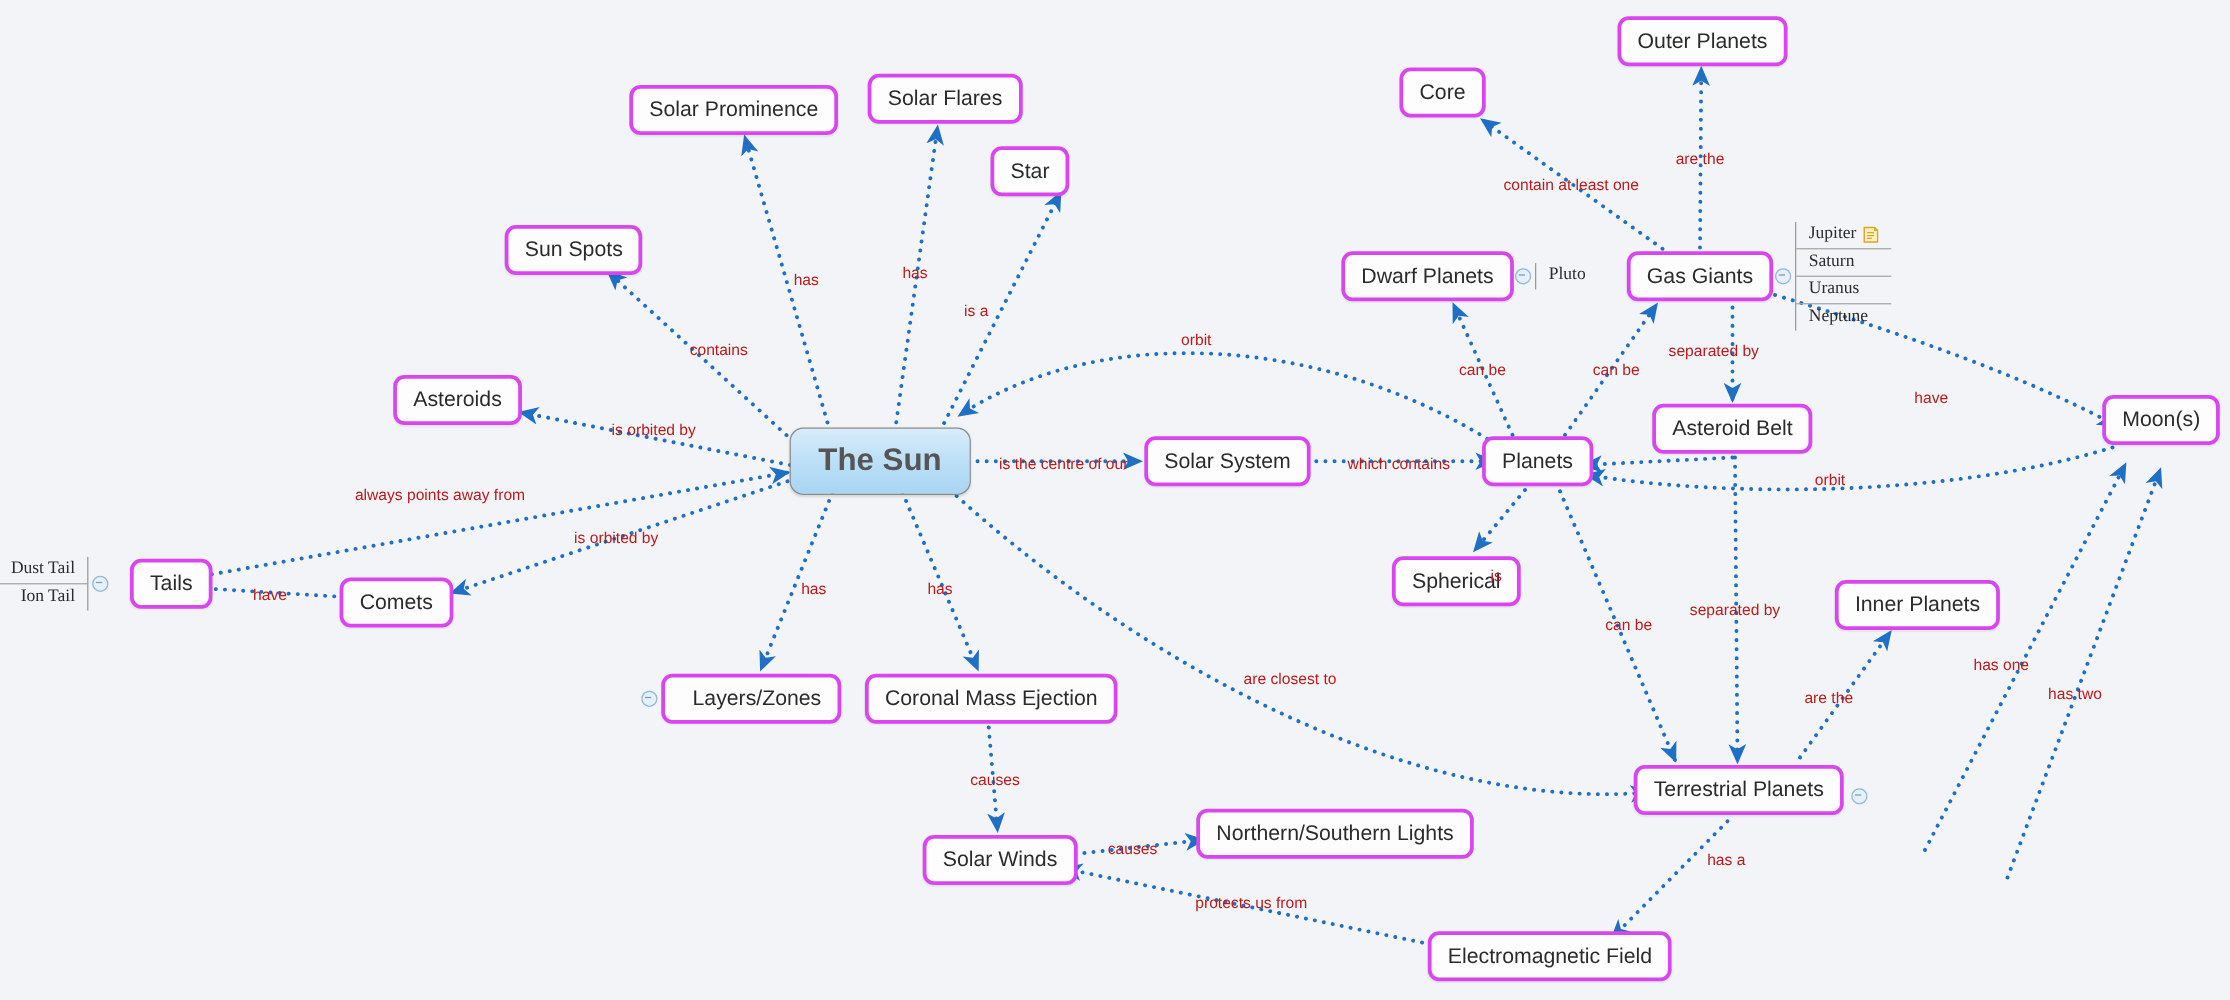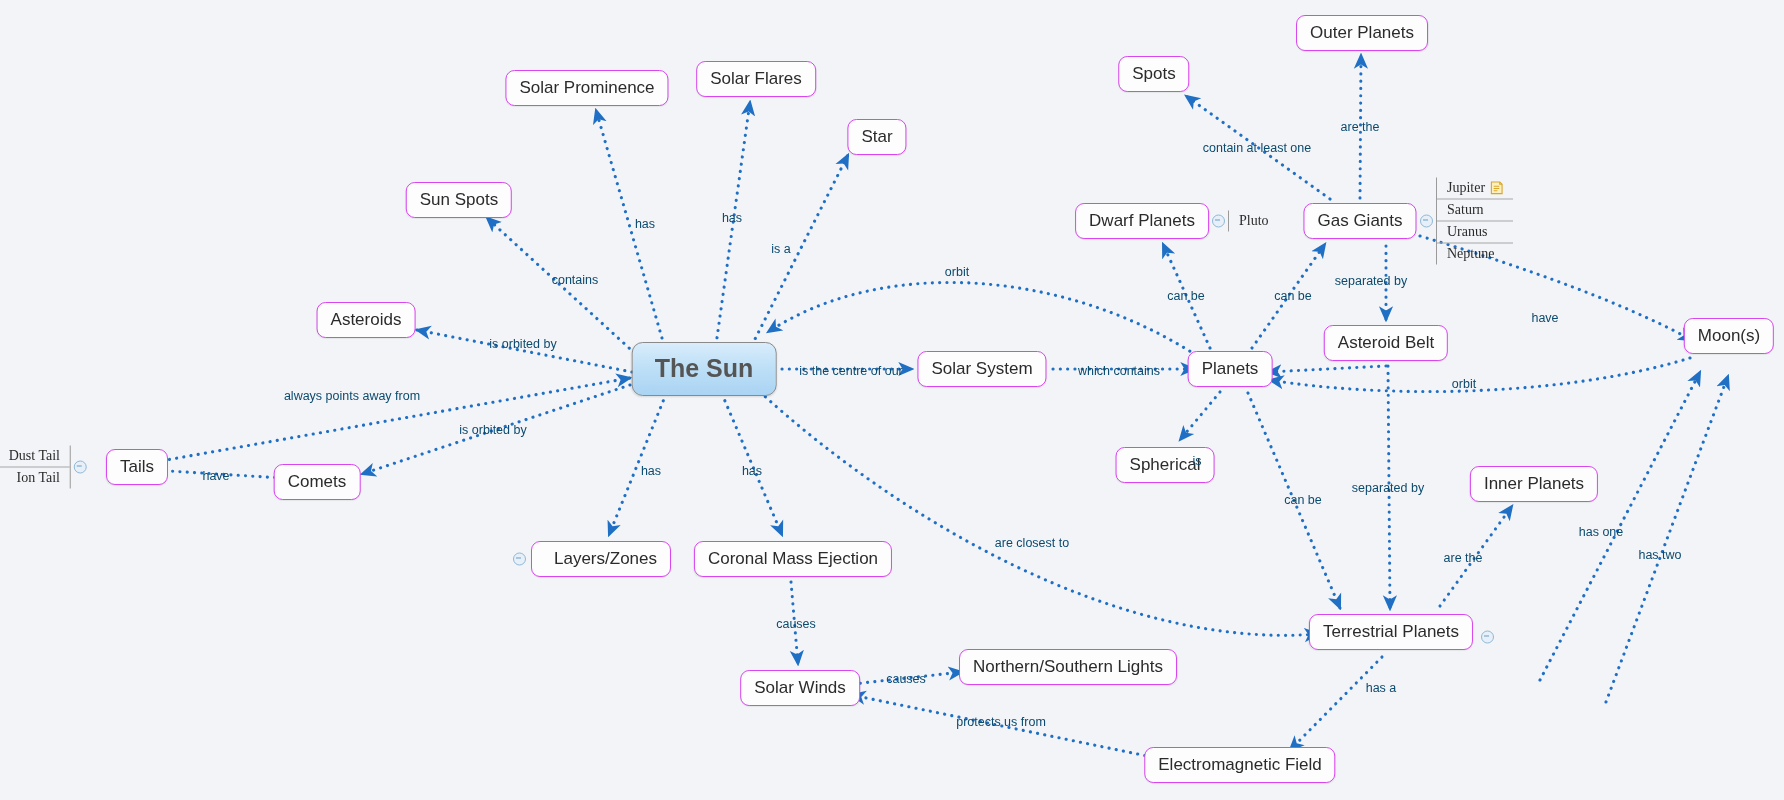--- a/index.html
+++ b/index.html
@@ -11,21 +11,21 @@
     position:relative;
   }
   #canvas{position:absolute;left:0;top:0;width:1784px;height:800px;}
   #edges{position:absolute;left:0;top:0;width:1784px;height:800px;pointer-events:none;}
 
   
   .node{
     position:absolute;
     box-sizing:border-box;
     background:#fdfdfd;
-    border:1px solid #d946ef;
+    border:3px solid #d946ef;
     border-radius:9px;
     color:#2b2b2b;
     font-size:17px;
     line-height:1;
     padding:8px 13px 9px 13px;
     white-space:nowrap;
     box-shadow:0 1px 1px rgba(0,0,0,0.06);
     transform:translate(-50%,-50%);
   }
   .node.central{
@@ -36,21 +36,21 @@
     font-weight:bold;
     color:#555555;
     padding:13px 22px 14px 22px;
     box-shadow:0 1px 2px rgba(0,0,0,0.12);
   }
 
   
   .elabel{
     position:absolute;
     transform:translate(-50%,-50%);
-    color:#0c4a6e;
+    color:#b91c1c;
     font-size:12.5px;
     white-space:nowrap;
     background:transparent;
   }
 
   
   .bracket{
     position:absolute;
     transform:translate(0,-50%);
     display:flex;
@@ -140,36 +140,36 @@
         <path d="M 1540 680 L 1700 372" fill="none" stroke="#1f6fc4" stroke-width="3.1" stroke-linecap="round" stroke-dasharray="0.1 7.2" marker-end="url(#arrow)"></path>
         <path d="M 1606 702 L 1728 376" fill="none" stroke="#1f6fc4" stroke-width="3.1" stroke-linecap="round" stroke-dasharray="0.1 7.2" marker-end="url(#arrow)"></path>
         <path d="M 760 392 C 900 520, 1120 650, 1318 634" fill="none" stroke="#1f6fc4" stroke-width="3.1" stroke-linecap="round" stroke-dasharray="0.1 7.2" marker-end="url(#arrow)"></path>
       </g>
   </svg>
 
   <div id="nodes-layer">
       <div class="node central" style="left: 704px; top: 369px;">The Sun</div>
       <div class="node" style="left: 587px; top: 88px;">Solar Prominence</div>
       <div class="node" style="left: 756px; top: 79px;">Solar Flares</div>
-      <div class="node" style="left: 877px; top: 137px; text-align: right;">Star</div>
+      <div class="node" style="left: 824px; top: 137px; text-align: right;">Star</div>
       <div class="node" style="left: 459px; top: 200px;">Sun Spots</div>
       <div class="node" style="left: 366px; top: 320px;">Asteroids</div>
       <div class="node" style="left: 137px; top: 467px;">Tails</div>
       <div class="node" style="left: 317px; top: 482px;">Comets</div>
       <div class="node" style="left: 601px; top: 559px; padding-left: 22px;">Layers/Zones</div>
       <div class="node" style="left: 793px; top: 559px;">Coronal Mass Ejection</div>
       <div class="node" style="left: 800px; top: 688px;">Solar Winds</div>
       <div class="node" style="left: 1068px; top: 667px;">Northern/Southern Lights</div>
       <div class="node" style="left: 1240px; top: 765px;">Electromagnetic Field</div>
       <div class="node" style="left: 982px; top: 369px;">Solar System</div>
       <div class="node" style="left: 1230px; top: 369px;">Planets</div>
       <div class="node" style="left: 1165px; top: 465px;">Spherical</div>
       <div class="node" style="left: 1142px; top: 221px;">Dwarf Planets</div>
       <div class="node" style="left: 1360px; top: 221px;">Gas Giants</div>
-      <div class="node" style="left: 1154px; top: 74px;">Spots</div>
+      <div class="node" style="left: 1154px; top: 74px;">Core</div>
       <div class="node" style="left: 1362px; top: 33px;">Outer Planets</div>
       <div class="node" style="left: 1386px; top: 343px;">Asteroid Belt</div>
       <div class="node" style="left: 1729px; top: 336px;">Moon(s)</div>
       <div class="node" style="left: 1534px; top: 484px;">Inner Planets</div>
       <div class="node" style="left: 1391px; top: 632px;">Terrestrial Planets</div>
     </div>
   <div id="brackets-layer">
       <div class="bracket right" style="left: 1417px; top: 221px;">
         <span class="knob"></span>
         <div class="items">

